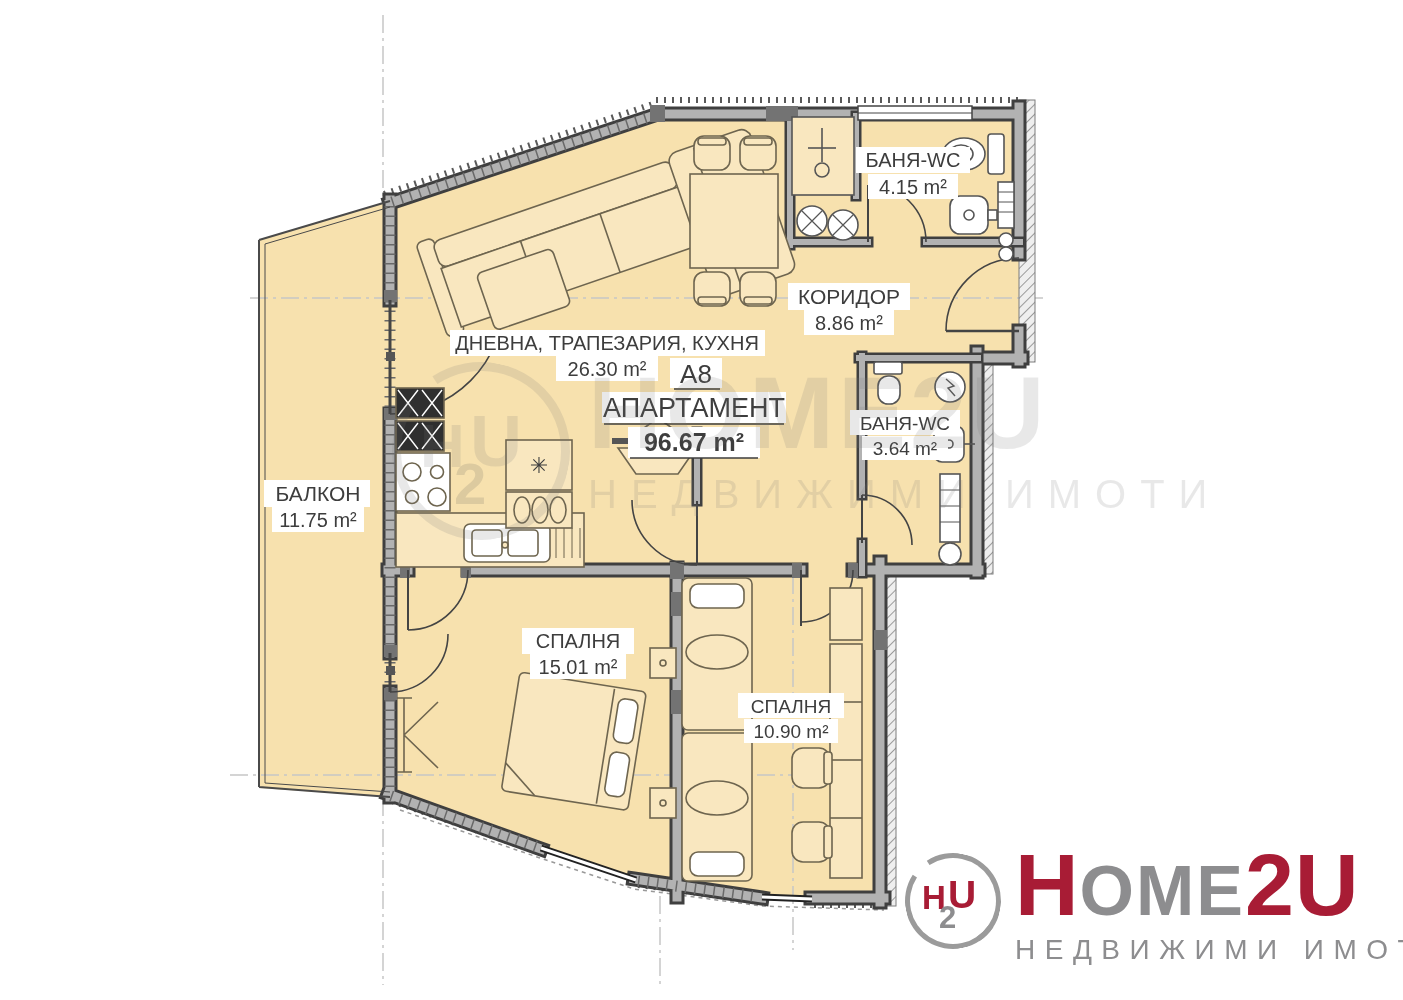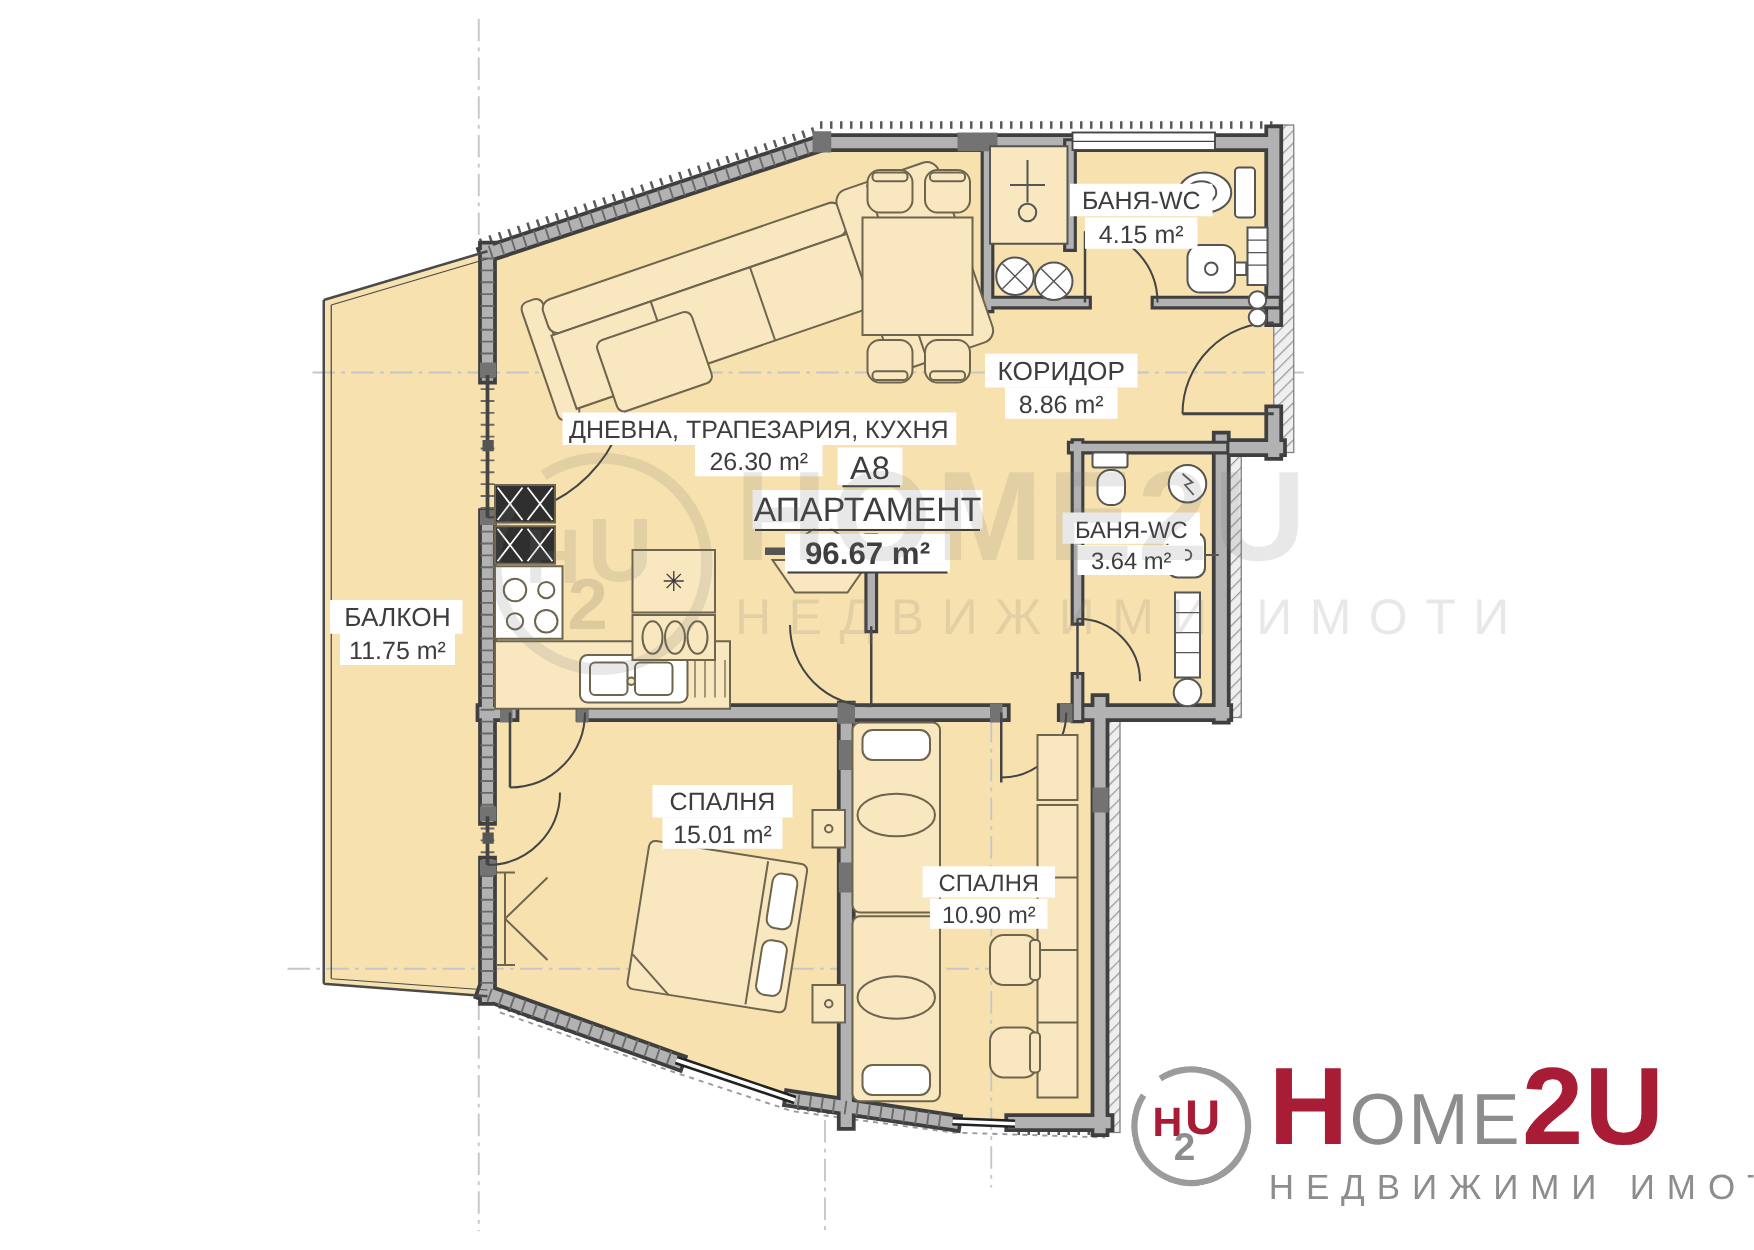--- a/index.html
+++ b/index.html
@@ -28,21 +28,21 @@
   .lg-emblem{position:relative;width:96px;height:96px;flex:0 0 auto;margin-top:8px;}
   .lg-arc{border-width:5px;}
   .lg-arc.a1{border-top-color:#9b9b9b;border-right-color:#9b9b9b;transform:rotate(12deg);}
   .lg-arc.a2{border-bottom-color:#9b9b9b;border-left-color:#9b9b9b;transform:rotate(-12deg);}
   .lg-h{position:absolute;left:17px;top:26px;font-weight:bold;font-size:33px;color:#a81c35;}
   .lg-u{position:absolute;left:43px;top:20px;font-weight:bold;font-size:39px;color:#a81c35;}
   .lg-2{position:absolute;left:34px;top:47px;font-weight:bold;font-size:31px;color:#8d8d8f;}
   .lg-txt{margin-left:14px;}
   .lg-word{white-space:nowrap;line-height:0.9;}
   .lw-h,.lw-2u{font-size:88px;font-weight:bold;color:#a81c35;letter-spacing:1px;}
-  .lw-ome{font-size:58px;font-weight:normal;color:#8d8d8f;letter-spacing:2px;}
+  .lw-ome{font-size:70px;font-weight:bold;color:#8d8d8f;letter-spacing:2px;}
   .lg-tag{font-size:28px;color:#8d8d8f;letter-spacing:9.5px;margin-top:10px;white-space:nowrap;}
 </style>
 </head>
 <body>
 
 <div id="stage">
 
 <svg id="plan-svg" width="1403" height="1000" viewBox="0 0 1403 1000">
 
   <defs>

